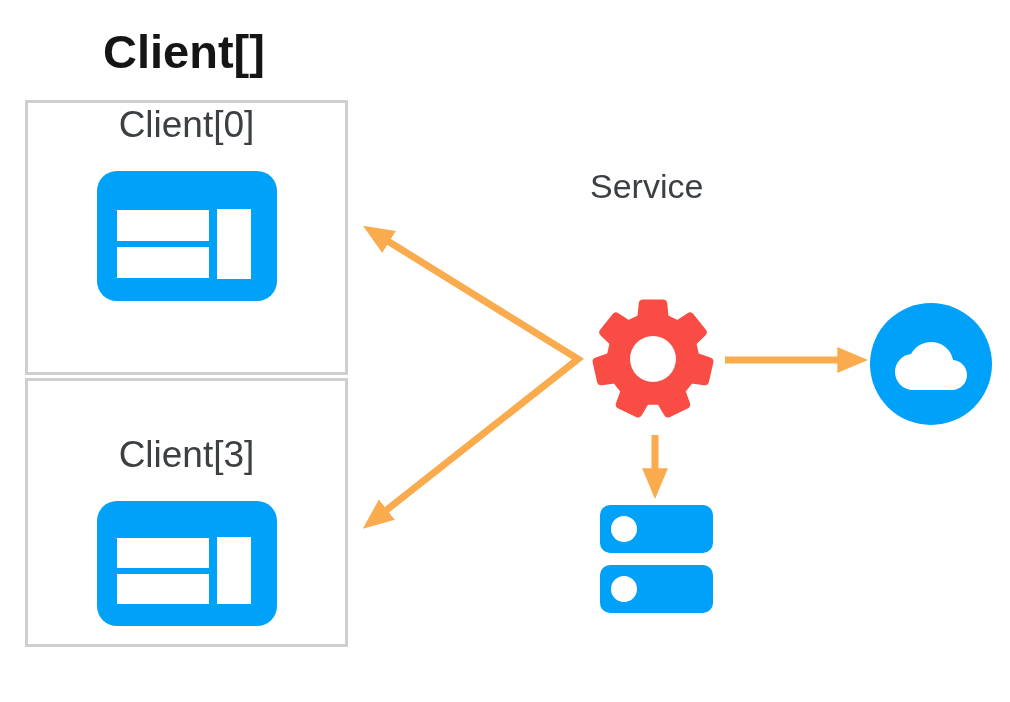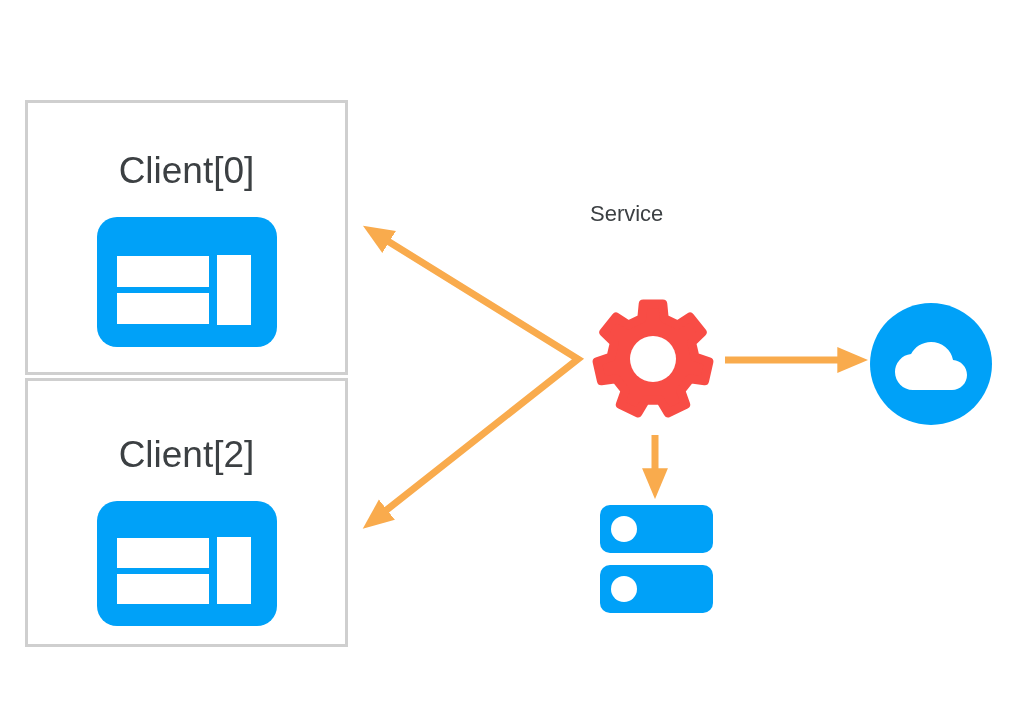--- a/index.html
+++ b/index.html
@@ -21,32 +21,31 @@
     font-size:47px;font-weight:700;color:var(--title-color);
     line-height:1.2;
   }
 
   .client-box{
     position:absolute;left:25px;width:323px;
     border:3px solid var(--box-border);
     background:#fff;
     display:flex;flex-direction:column;align-items:center;
   }
-  .client-box.first{top:100px;height:275px;padding-top:46px;}
+  .client-box.first{top:100px;height:275px;}
   .client-box.second{top:378px;height:269px;padding-top:52px;}
   .client-label{
     font-size:37px;font-weight:500;color:var(--label-gray);line-height:1.2;
   }
   .browser-icon{margin-top:24px;display:block;}
 
   .sw-label{
     position:absolute;left:590px;top:163px;
-    font-size:22px;font-weight:500;color:var(--label-gray);
+    font-size:34px;font-weight:500;color:var(--label-gray);
     line-height:1.4;
-    margin-top:36px;
   }
 
   .gear-icon{position:absolute;left:583px;top:289px;}
   .gear-body{fill:var(--red);stroke:var(--red);stroke-width:9;stroke-linejoin:round;}
 
   .cloud-icon{position:absolute;left:870px;top:303px;}
   .server-icon{position:absolute;left:600px;top:505px;}
 
   .fill-blue{fill:var(--blue);}
   .fill-white{fill:#fff;}
@@ -64,33 +63,34 @@
     <defs>
       <marker id="ah" viewBox="0 0 10 10" refX="1.2" refY="5" markerWidth="4.4" markerHeight="4.4" orient="auto-start-reverse">
         <path class="arrow-head" d="M0,0.8 L10,5 L0,9.2 Z"></path>
       </marker>
     </defs>
     <polyline class="arrow-line" points="386,240 578,359 384,512" marker-start="url(#ah)" marker-end="url(#ah)"></polyline>
     <line class="arrow-line" x1="725" y1="360" x2="841" y2="360" marker-end="url(#ah)"></line>
     <line class="arrow-line" x1="655" y1="435" x2="655" y2="472" marker-end="url(#ah)"></line>
   </svg>
 
+  <div class="diagram-title">Client[]</div>
 
   <div class="client-box first">
     <div class="client-label">Client[0]</div>
     <svg class="browser-icon" width="180" height="130" viewBox="0 0 180 130" aria-hidden="true">
       <rect class="fill-blue" x="0" y="0" width="180" height="130" rx="20"></rect>
       <rect class="fill-white" x="20" y="39" width="92" height="31"></rect>
       <rect class="fill-white" x="20" y="76" width="92" height="31"></rect>
       <rect class="fill-white" x="120" y="38" width="34" height="70"></rect>
     </svg>
   </div>
 
   <div class="client-box second">
-    <div class="client-label">Client[2]</div>
+    <div class="client-label">Client[3]</div>
     <svg class="browser-icon" width="180" height="125" viewBox="0 0 180 125" aria-hidden="true">
       <rect class="fill-blue" x="0" y="0" width="180" height="125" rx="20"></rect>
       <rect class="fill-white" x="20" y="37" width="92" height="30"></rect>
       <rect class="fill-white" x="20" y="73" width="92" height="30"></rect>
       <rect class="fill-white" x="120" y="36" width="34" height="67"></rect>
     </svg>
   </div>
 
   <div class="sw-label">
     <div>Service</div>

